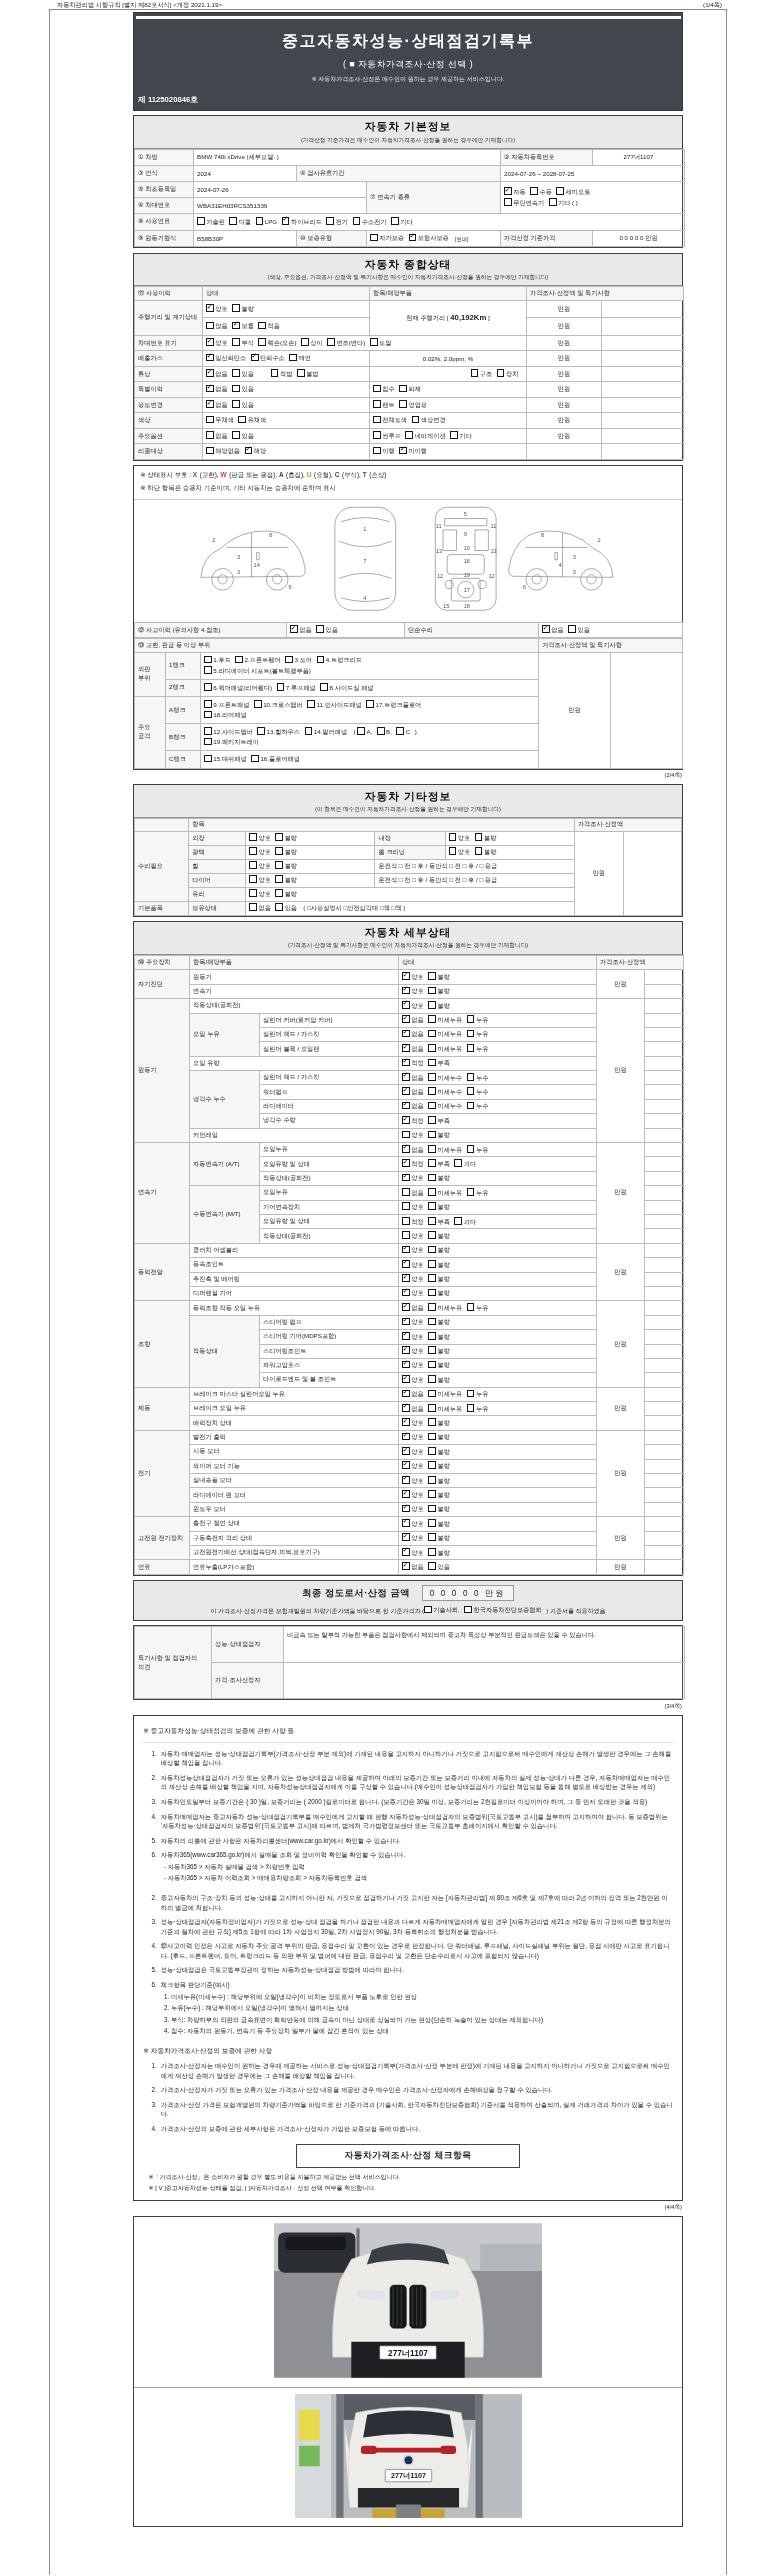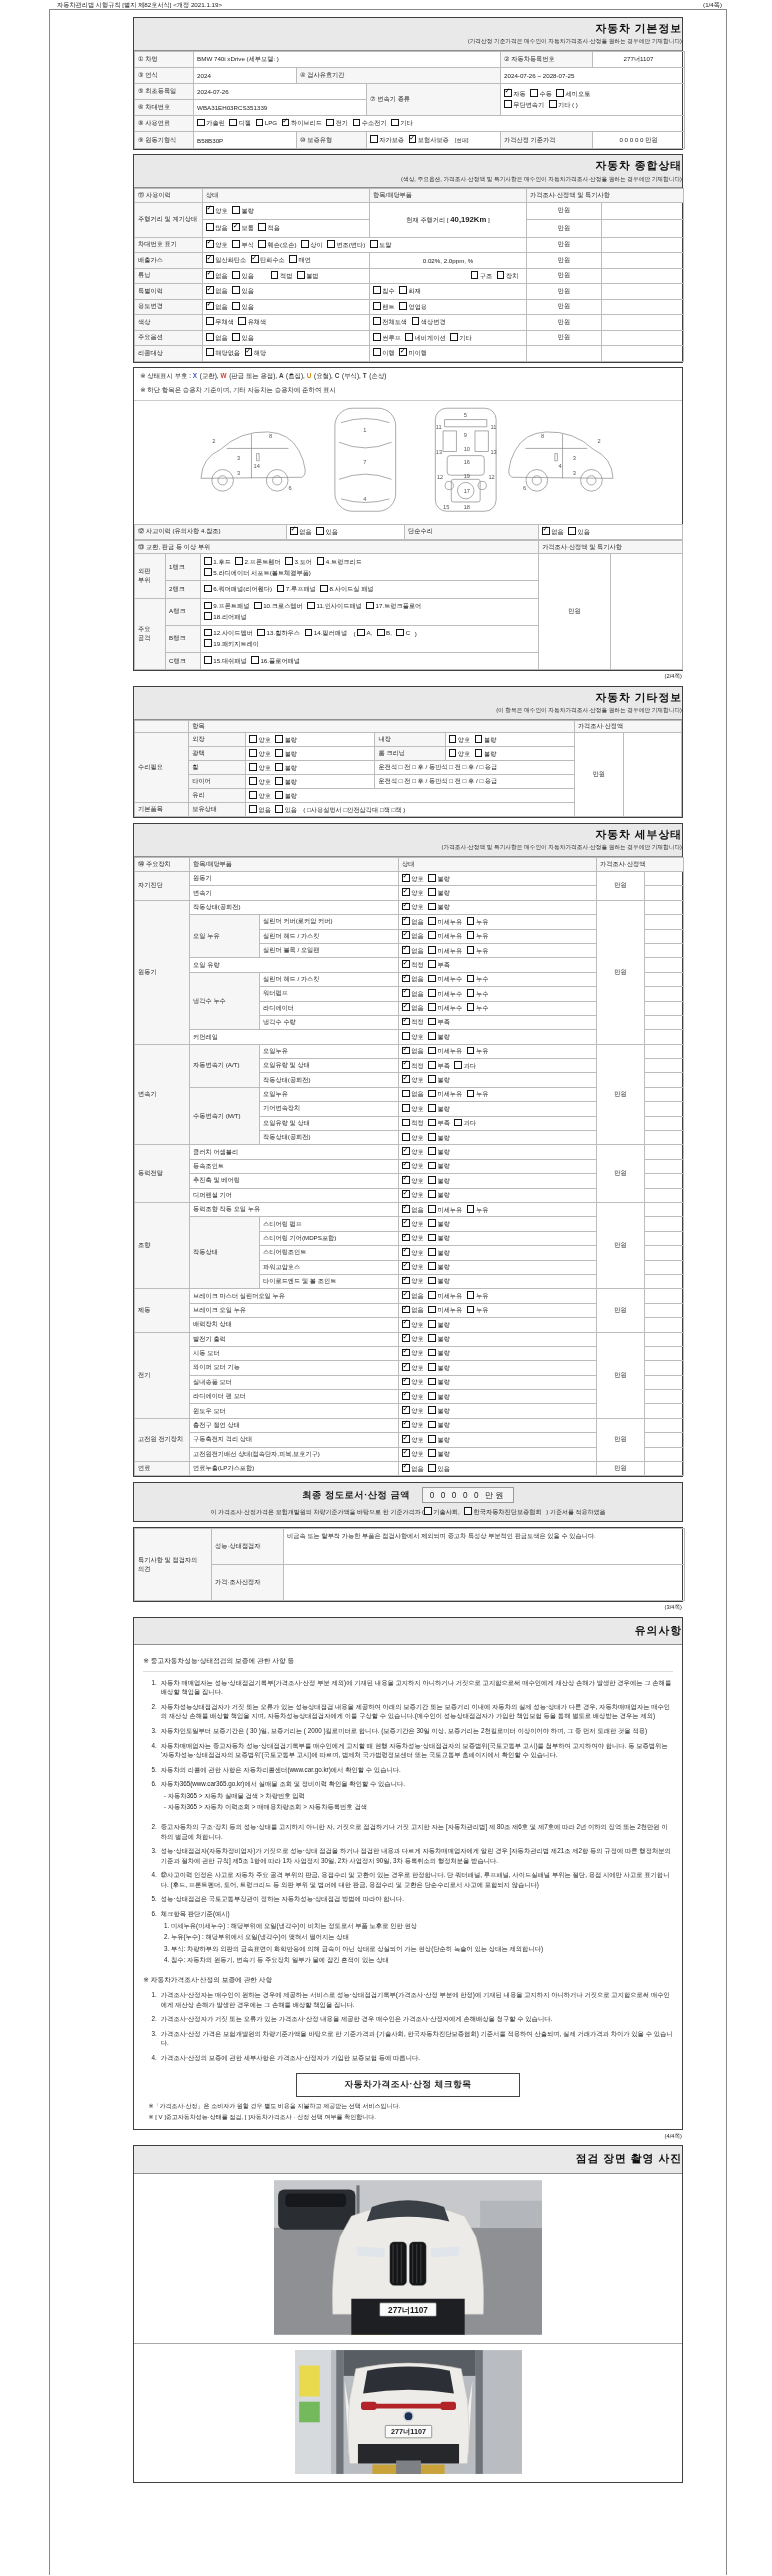--- a/index.html
+++ b/index.html
@@ -15,21 +15,21 @@
   
   .dark{background:#42474e;border:1px solid #34383e;color:#fff;padding:2.1px 0 5.2px}
   .dark .rule{height:2.6px;background:#fff;margin:1px 1.5px 12.4px 1.5px}
   .dark .dtitle{text-align:center;font-size:16px;font-weight:700;letter-spacing:1.5px}
   .dark .dsub{text-align:center;font-size:8.8px;margin-top:6.2px;letter-spacing:0.5px}
   .dark .dnote{text-align:center;font-size:6px;margin-top:4.6px;color:#eee}
   .dark .docno{font-size:7.7px;font-weight:700;margin:10.3px 0 0 4.1px}
 
   
   .sec{border:1px solid #3f3f3f;margin-top:4.6px;background:#fff}
-  .sechead{background:#e9e9e9;border-bottom:0.8px solid #8f8f8f;text-align:right;padding:4.1px 0 3.6px}
+  .sechead{background:#e9e9e9;border-bottom:0.8px solid #8f8f8f;text-align:center;padding:4.1px 0 3.6px}
   .sechead .st{font-size:10.8px;font-weight:700;letter-spacing:1px;color:#111}
   .sechead .ss{font-size:5.7px;margin-top:2.1px;color:#2a2a2a}
 
   table.t{border-collapse:collapse;width:100%;table-layout:fixed}
   table.t td,table.t th{border:0.5px solid #bcbcbc;font-size:6.2px;padding:1px 3.1px;vertical-align:middle;
                         word-break:keep-all;overflow:hidden}
   table.t th{background:#f6f6f6;font-weight:400;text-align:left}
   .c{text-align:center}
   .vlab{background:#f6f6f6;text-align:center}
   .pm{text-align:center;color:#222}
@@ -74,20 +74,27 @@
 
 <div class="frame"></div>
 
 <div class="topmeta">
   <span>자동차관리법 시행규칙 [별지 제82호서식] &lt;개정 2021.1.19&gt;</span>
   <span>(1/4쪽)</span>
 </div>
 
 <div class="content">
 
+  <div class="dark">
+    <div class="rule"></div>
+    <div class="dtitle">중고자동차성능·상태점검기록부</div>
+    <div class="dsub">( ■ 자동차가격조사·산정 선택 )</div>
+    <div class="dnote">※ 자동차가격조사·산정은 매수인이 원하는 경우 제공하는 서비스입니다.</div>
+    <div class="docno">제 1125020846호</div>
+  </div>
 
   <div class="sec">
     <div class="sechead">
       <div class="st">자동차 기본정보</div>
       <div class="ss">(가격산정 기준가격은 매수인이 자동차가격조사·산정을 원하는 경우에만 기재합니다)</div>
     </div>
     <table class="t">
       <colgroup>
           <col style="width:59px">
           <col style="width:103px">
@@ -723,23 +730,20 @@
         <th>가격·조사산정자</th>
         <td></td>
       </tr>
     </tbody>
       </table>
   </div>
 
   <div class="marker">(3/4쪽)</div>
 
   <div class="sec">
-    <div class="sechead" style="padding:6.2px 0">
-      <div class="st">유의사항</div>
-    </div>
     <div class="noticebody">
       <div class="nhead">※ 중고자동차성능·상태점검의 보증에 관한 사항 등</div>
       <div>
           <div class="nitem">
             <span class="nno">1.</span>
             <span class="ntxt">자동차 매매업자는 성능·상태점검기록부(가격조사·산정 부분 제외)에 기재된 내용을 고지하지 아니하거나 거짓으로 고지함으로써 매수인에게 재산상 손해가 발생한 경우에는 그 손해를 배상할 책임을 집니다.</span>
           </div>
           <div class="nitem">
             <span class="nno">2.</span>
             <span class="ntxt">자동차성능상태점검자가 거짓 또는 오류가 있는 성능상태점검 내용을 제공하여 아래의 보증기간 또는 보증거리 이내에 자동차의 실제 성능·상태가 다른 경우, 자동차매매업자는 매수인의 재산상 손해를 배상할 책임을 지며, 자동차성능상태점검자에게 이를 구상할 수 있습니다.(매수인이 성능상태점검자가 가입한 책임보험 등을 통해 별도로 배상받는 경우는 제외)</span>
@@ -805,23 +809,20 @@
         </div>
       <div class="selectbox">자동차가격조사·산정 체크항목</div>
       <div class="selline">※「가격조사·산정」은 소비자가 원할 경우 별도 비용을 지불하고 제공받는 선택 서비스입니다.</div>
       <div class="selline">※ [ V ]중고자동차성능·상태를 점검, [   ]자동차가격조사 · 산정 선택 여부를 확인합니다.</div>
     </div>
   </div>
 
   <div class="marker">(4/4쪽)</div>
 
   <div class="sec photos">
-    <div class="sechead" style="padding:6.2px 0">
-      <div class="st">점검 장면 촬영 사진</div>
-    </div>
     <div class="pcell">
       <svg width="268" height="155" viewBox="0 0 520 300">
         <rect width="520" height="92" fill="#c6c8cb"></rect>
         <rect y="92" width="520" height="208" fill="#8e9093"></rect>
         <rect x="8" y="18" width="150" height="78" rx="12" fill="#2a2d31"></rect>
         <rect x="22" y="26" width="118" height="26" rx="8" fill="#16181b"></rect>
         <rect x="160" y="10" width="6" height="110" fill="#6f7276"></rect>
         <polygon points="160,250 230,300 150,300" fill="#caa93f"></polygon>
         <path d="M150 70 q110 -46 220 0 l22 40 q18 60 14 150 l-292 0 q-4 -90 14 -150 z" fill="#ecebe7" stroke="#c8c5bf"></path>
         <path d="M190 52 q70 -26 140 0 l10 28 q-80 -18 -160 0 z" fill="#3a3f46"></path>

